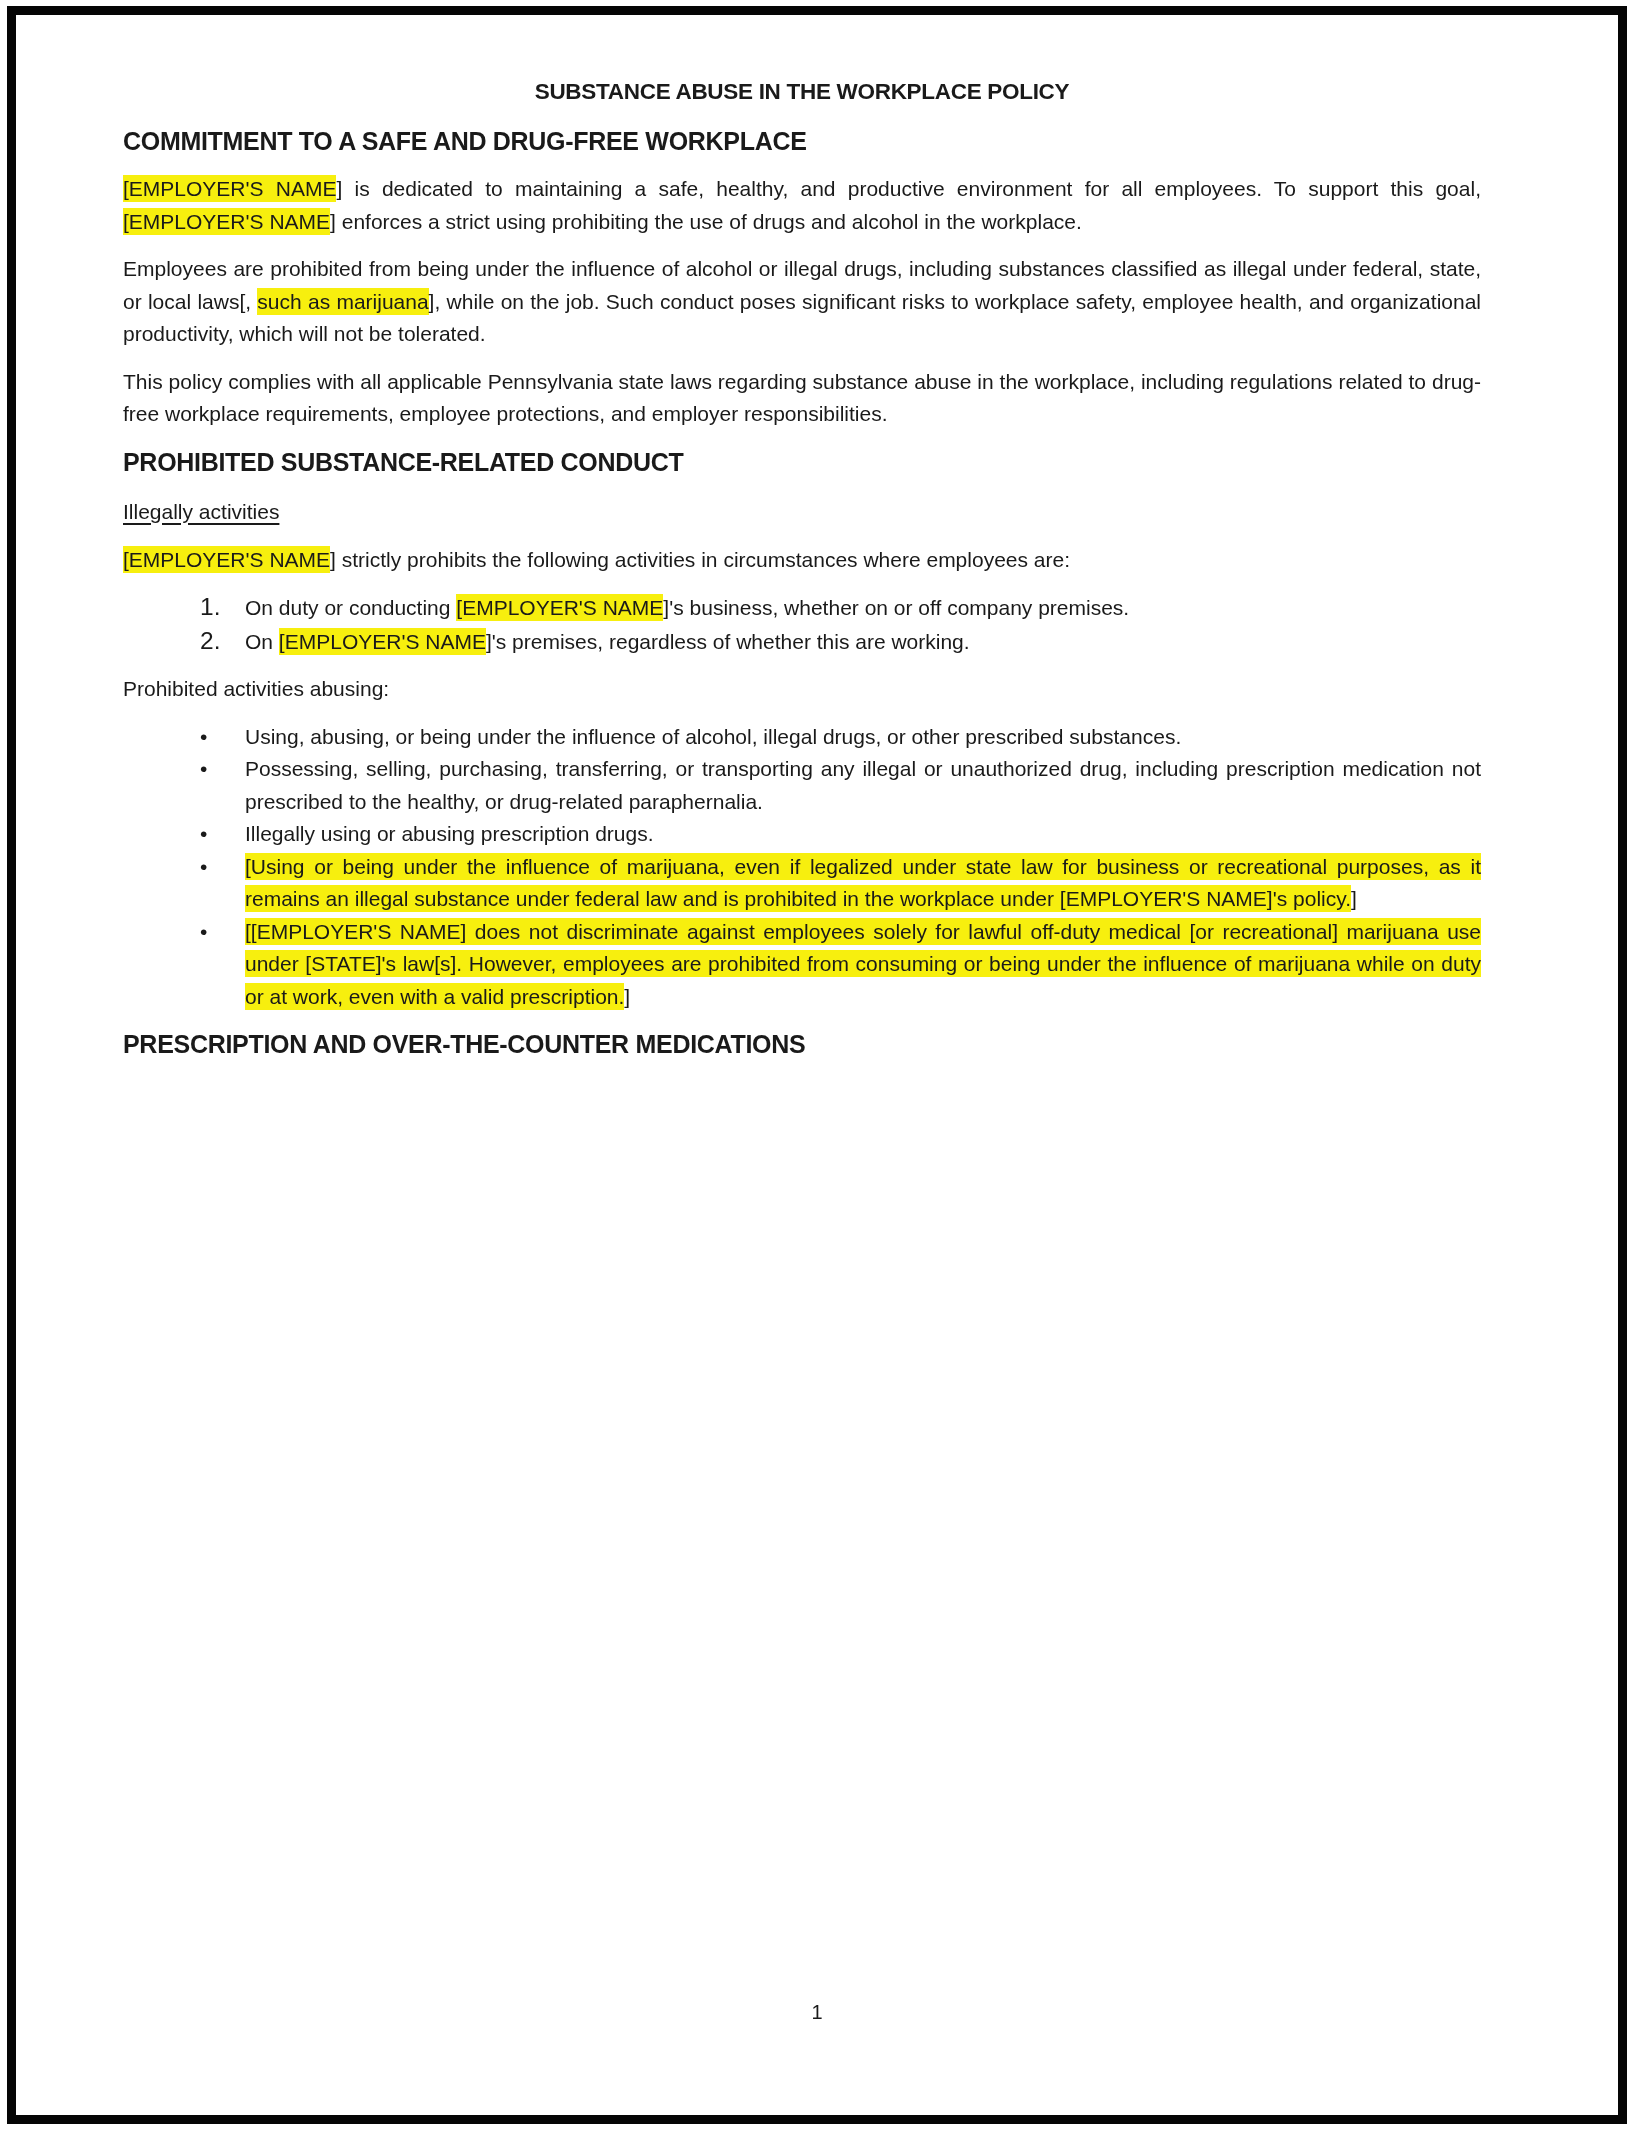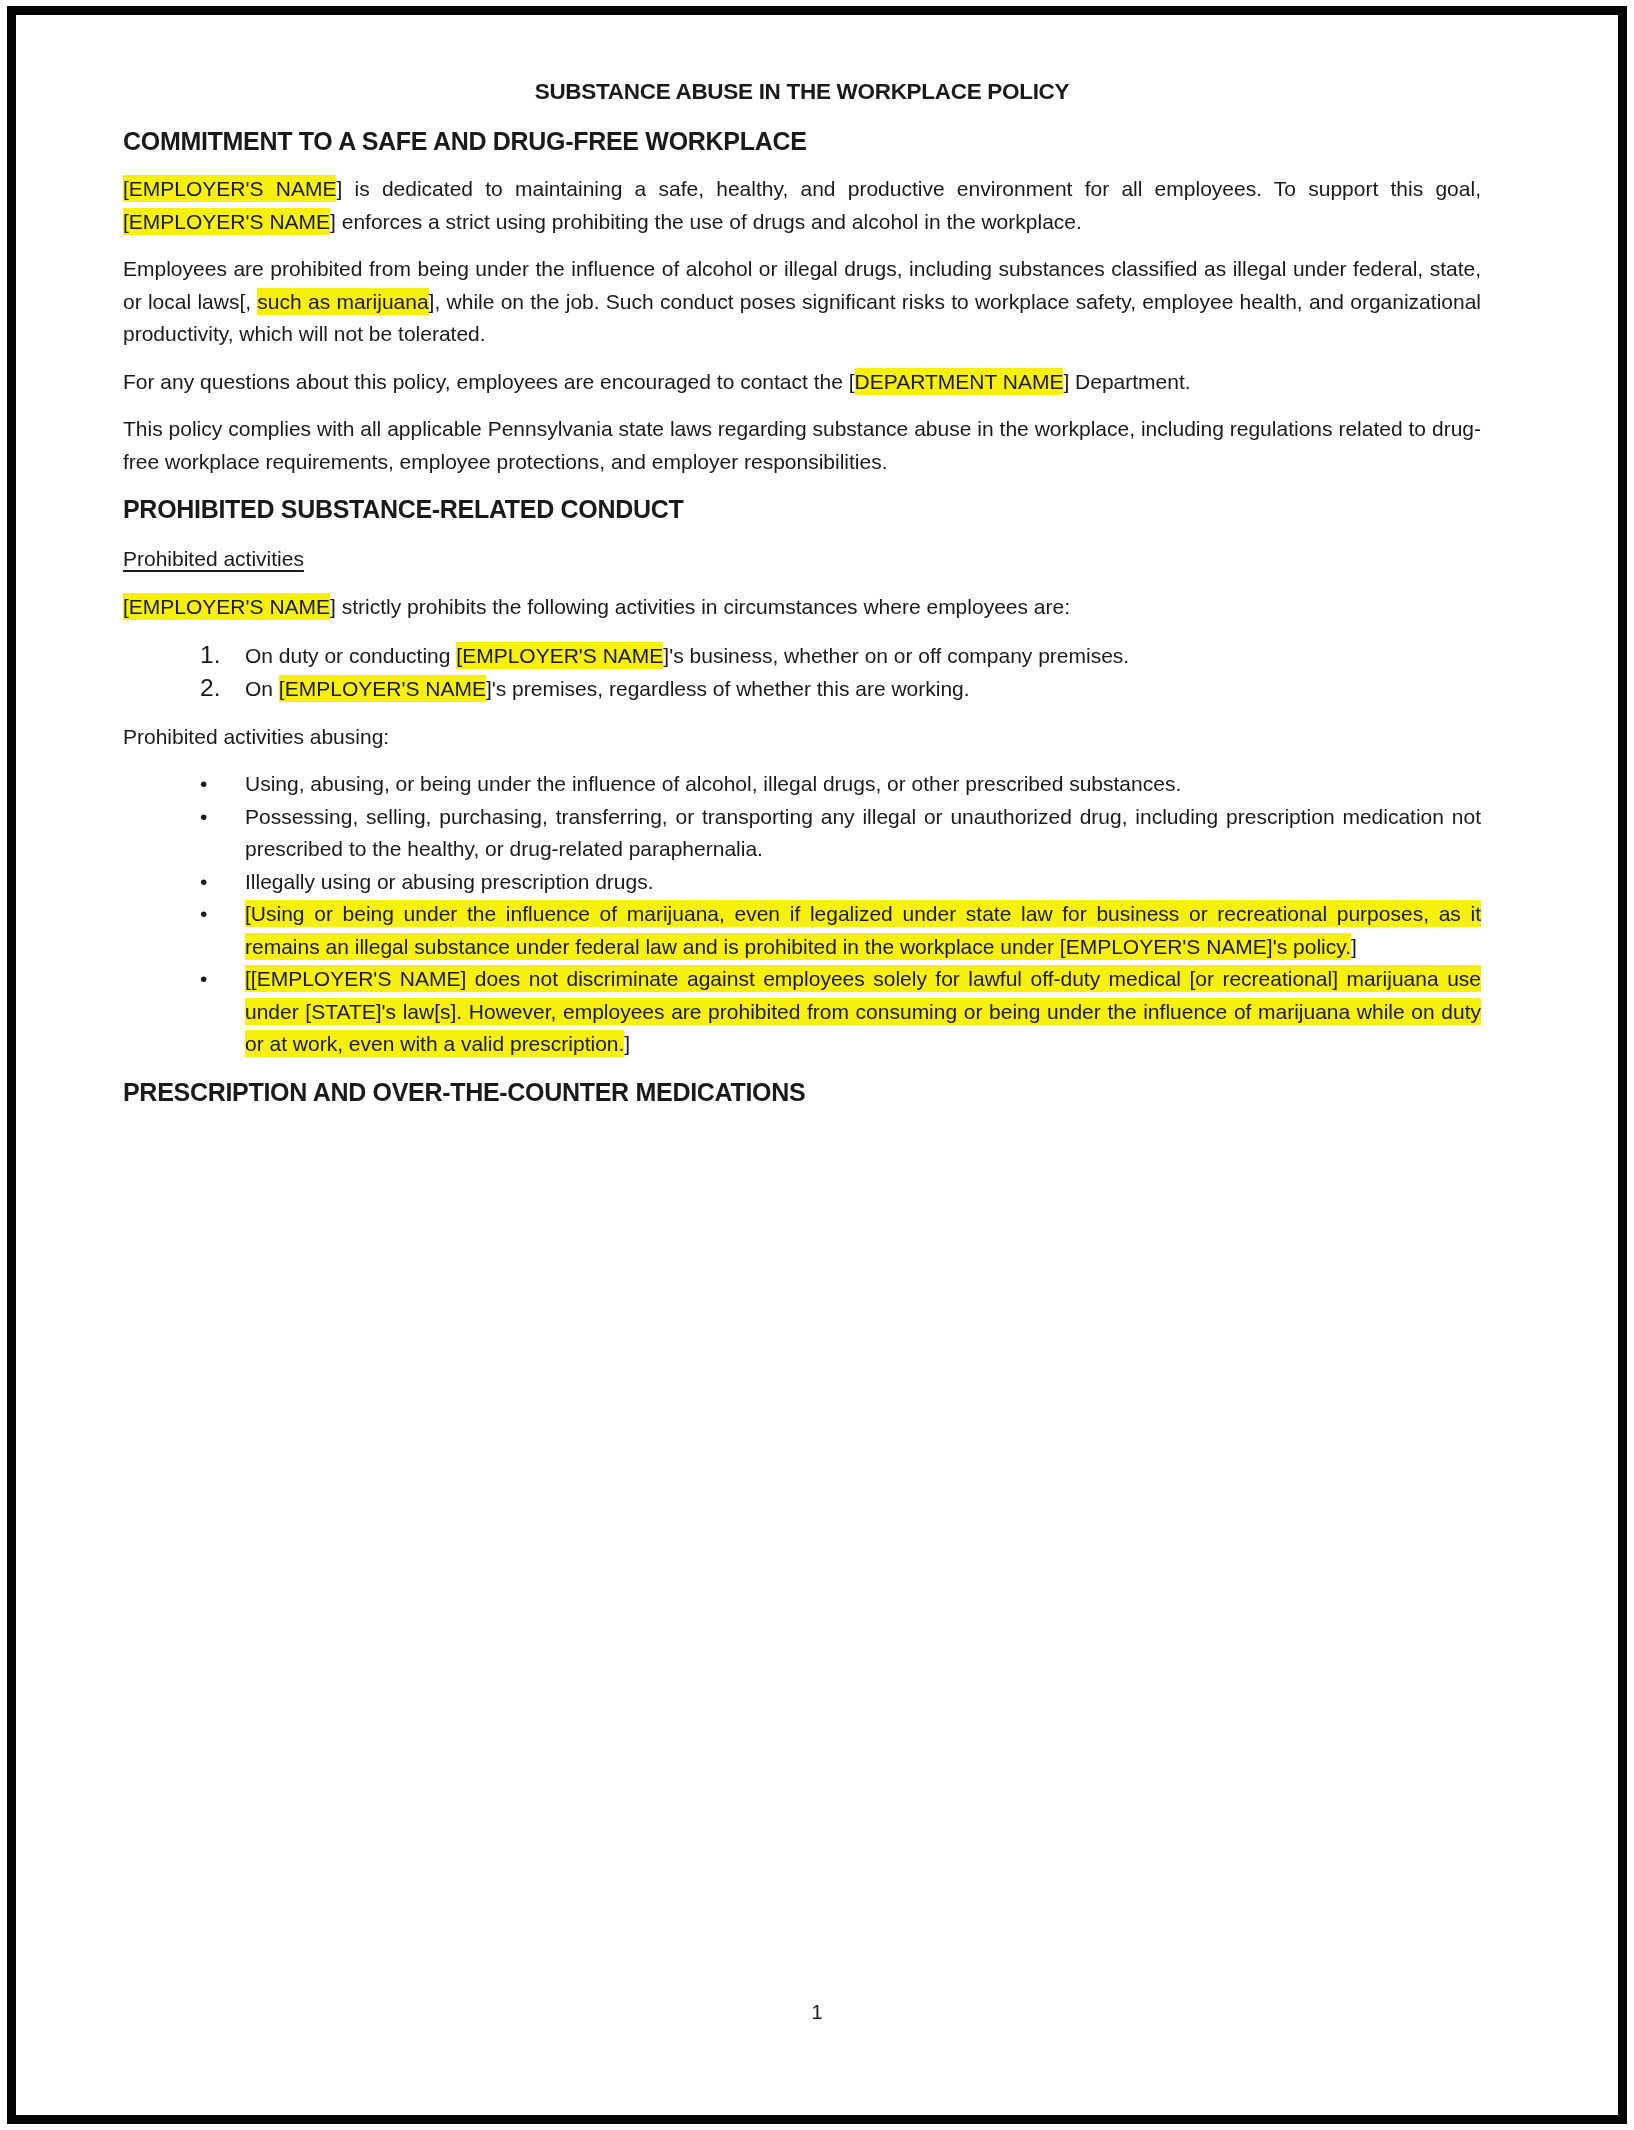--- a/index.html
+++ b/index.html
@@ -105,24 +105,23 @@
 <body>
 
 <div class="page-frame"></div>
 
 <div class="content">
   <div class="doc-title">SUBSTANCE ABUSE IN THE WORKPLACE POLICY</div>
   <div>
       <p class="h2">COMMITMENT TO A SAFE AND DRUG-FREE WORKPLACE</p>
       <p class="para"><span class="hl">[EMPLOYER'S NAME</span><span>] is dedicated to maintaining a safe, healthy, and productive environment for all employees. To support this goal, </span><span class="hl">[EMPLOYER'S NAME</span><span>] enforces a strict using prohibiting the use of drugs and alcohol in the workplace.</span></p>
       <p class="para"><span>Employees are prohibited from being under the influence of alcohol or illegal drugs, including substances classified as illegal under federal, state, or local laws[, </span><span class="hl">such as marijuana</span><span>], while on the job. Such conduct poses significant risks to workplace safety, employee health, and organizational productivity, which will not be tolerated.</span></p>
-      <p class="para"><span>For any questions about this policy, employees are encouraged to contact the [</span><span class="hl">DEPARTMENT NAME</span><span>] Department.</span></p>
       <p class="para"><span>This policy complies with all applicable Pennsylvania state laws regarding substance abuse in the workplace, including regulations related to drug-free workplace requirements, employee protections, and employer responsibilities.</span></p>
       <p class="h2">PROHIBITED SUBSTANCE-RELATED CONDUCT</p>
-      <p class="h3u"><span>Prohibited activities</span></p>
+      <p class="h3u"><span>Illegally activities</span></p>
       <p class="para"><span class="hl">[EMPLOYER'S NAME</span><span>] strictly prohibits the following activities in circumstances where employees are:</span></p>
       <div class="list">
         <div class="li">
           <span class="marker num">1.</span>
           <div class="li-text"><span>On duty or conducting </span><span class="hl">[EMPLOYER'S NAME</span><span>]'s business, whether on or off company premises.</span></div>
         </div>
         <div class="li">
           <span class="marker num">2.</span>
           <div class="li-text"><span>On </span><span class="hl">[EMPLOYER'S NAME</span><span>]'s premises, regardless of whether this are working.</span></div>
         </div>

